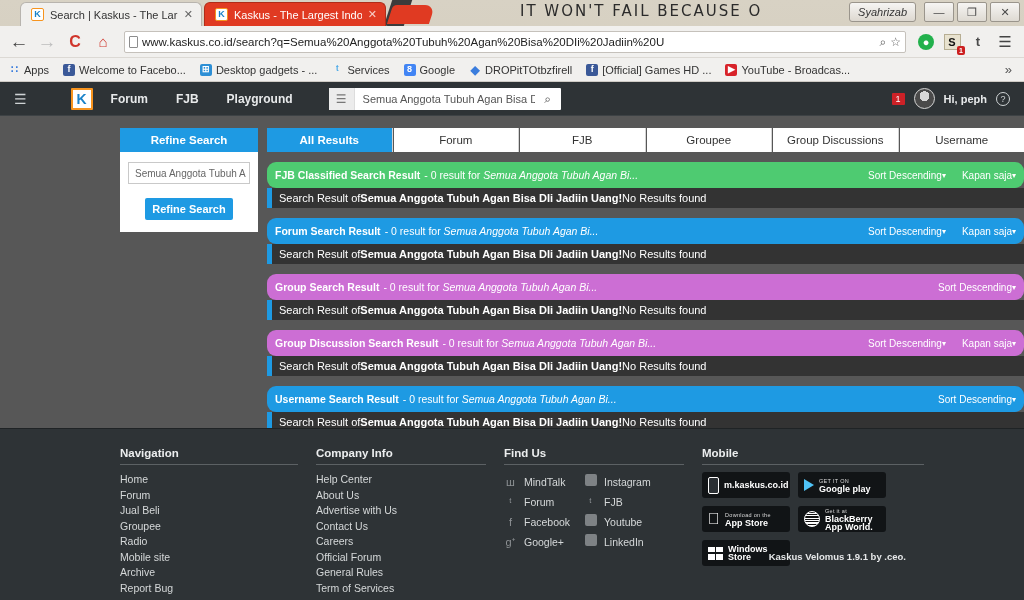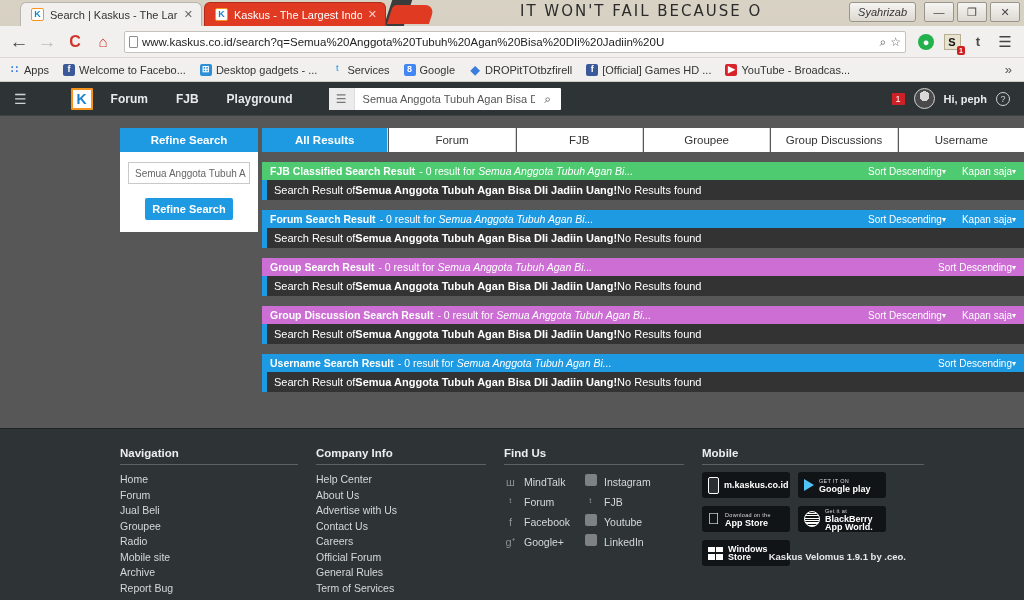--- a/index.html
+++ b/index.html
@@ -203,34 +203,34 @@
     width: 100%; height: 22px; border: 1px solid #c9c9c9; background: #fff;
     font-size: 10px; color: #666; padding: 0 6px;
     display: flex; align-items: center; overflow: hidden; white-space: nowrap;
   }
   .refine-btn {
     margin: 14px auto 0; width: 88px; height: 22px;
     background: #1e9ae3; color: #fff; font-size: 11px; font-weight: bold;
     display: flex; align-items: center; justify-content: center; border-radius: 2px;
   }
 
-  .results { flex: 1; }
+  .results { flex: 1; margin-left: 5px; }
   .tabs { display: flex; gap: 1px; }
   .tabitem {
     flex: 1; height: 24px; background: #fff; color: #333;
     font-size: 11.5px; display: flex; align-items: center; justify-content: center;
     border-right: 1px solid #d4d4d4;
   }
   .tabitem.active { background: #1e9ae3; color: #fff; font-weight: bold; }
   .tabitem:last-child { border-right: none; }
 
   .block { margin-top: 10px; }
   .block-head {
-    height: 18px; display: flex; align-items: center;
-    padding: 0 8px; color: #fff; font-size: 10.5px;
+    height: 26px; display: flex; align-items: center;
+    padding: 0 8px; color: #fff; font-size: 10.5px; border-radius: 9px;
   }
   .bh-title { font-weight: bold; }
   .bh-sub { font-weight: normal; margin-left: 4px; }
   .bh-sub em { font-style: italic; }
   .bh-controls { margin-left: auto; display: flex; gap: 16px; font-size: 10px; }
   .bh-ctl { display: flex; align-items: center; }
   .caret { font-size: 8px; }
   .block-body {
     background: #333333; border-left: 5px solid #1e9ae3;
     height: 20px; display: flex; align-items: center;

